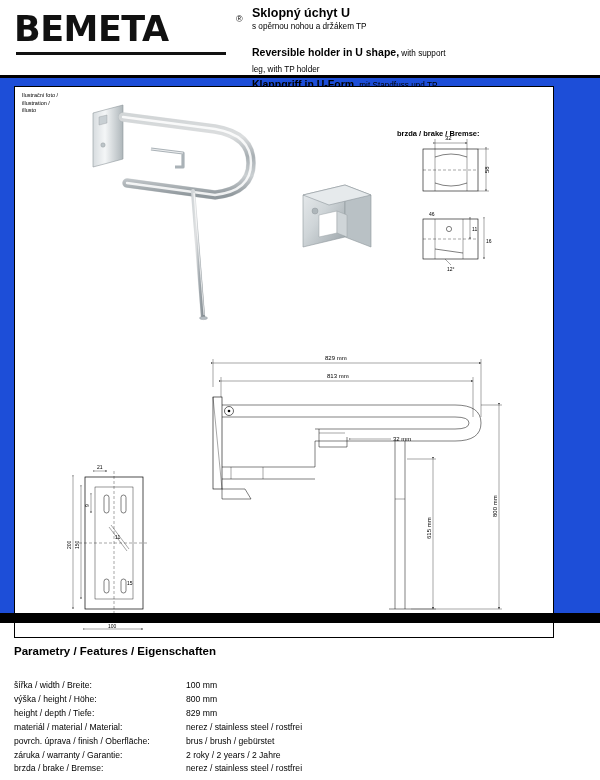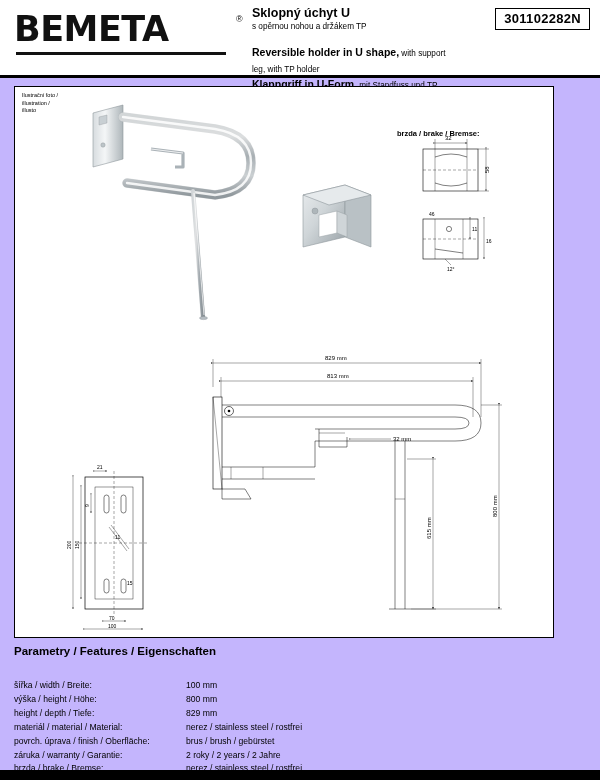--- a/index.html
+++ b/index.html
@@ -8,23 +8,23 @@
     background: #ffffff;
   }
   body {
     width: 600px; height: 780px;
     font-family: "Liberation Sans", sans-serif;
     color: #000;
     position: relative;
     overflow: hidden;
   }
   .page {
-    width: 600px; height: 780px;
+    width: 600px; height: 623px;
     position: relative;
-    background: #c4b5fd;
+    background: #1d4ed8;
     padding-left: 10px;
   }
   
   .header {
     position: absolute;
     left: 0; top: 0;
     width: 600px; height: 78px;
     background: #fff;
     border-bottom: 3px solid #000;
   }
@@ -151,21 +151,20 @@
     </div>
     <div class="logo-rule"></div>
 
     <div class="title-block">
       <div class="t-line1">Sklopný úchyt U</div>
       <div class="t-line2">s opěrnou nohou a držákem TP</div>
       <div class="t-line3"><span>Reversible holder in U shape,</span><span class="reg"> with support leg, with TP holder</span></div>
       <div class="t-line4"><span>Klappgriff in U-Form,</span><span class="reg"> mit Standfuss und TP halter</span></div>
     </div>
 
-    <div class="code-box">301102282N</div>
   </div>
 
   <div class="frame">
 
     <div class="illu-label">
       <div>Ilustrační foto /</div>
       <div>illustration /</div>
       <div>illusto</div>
     </div>
 

